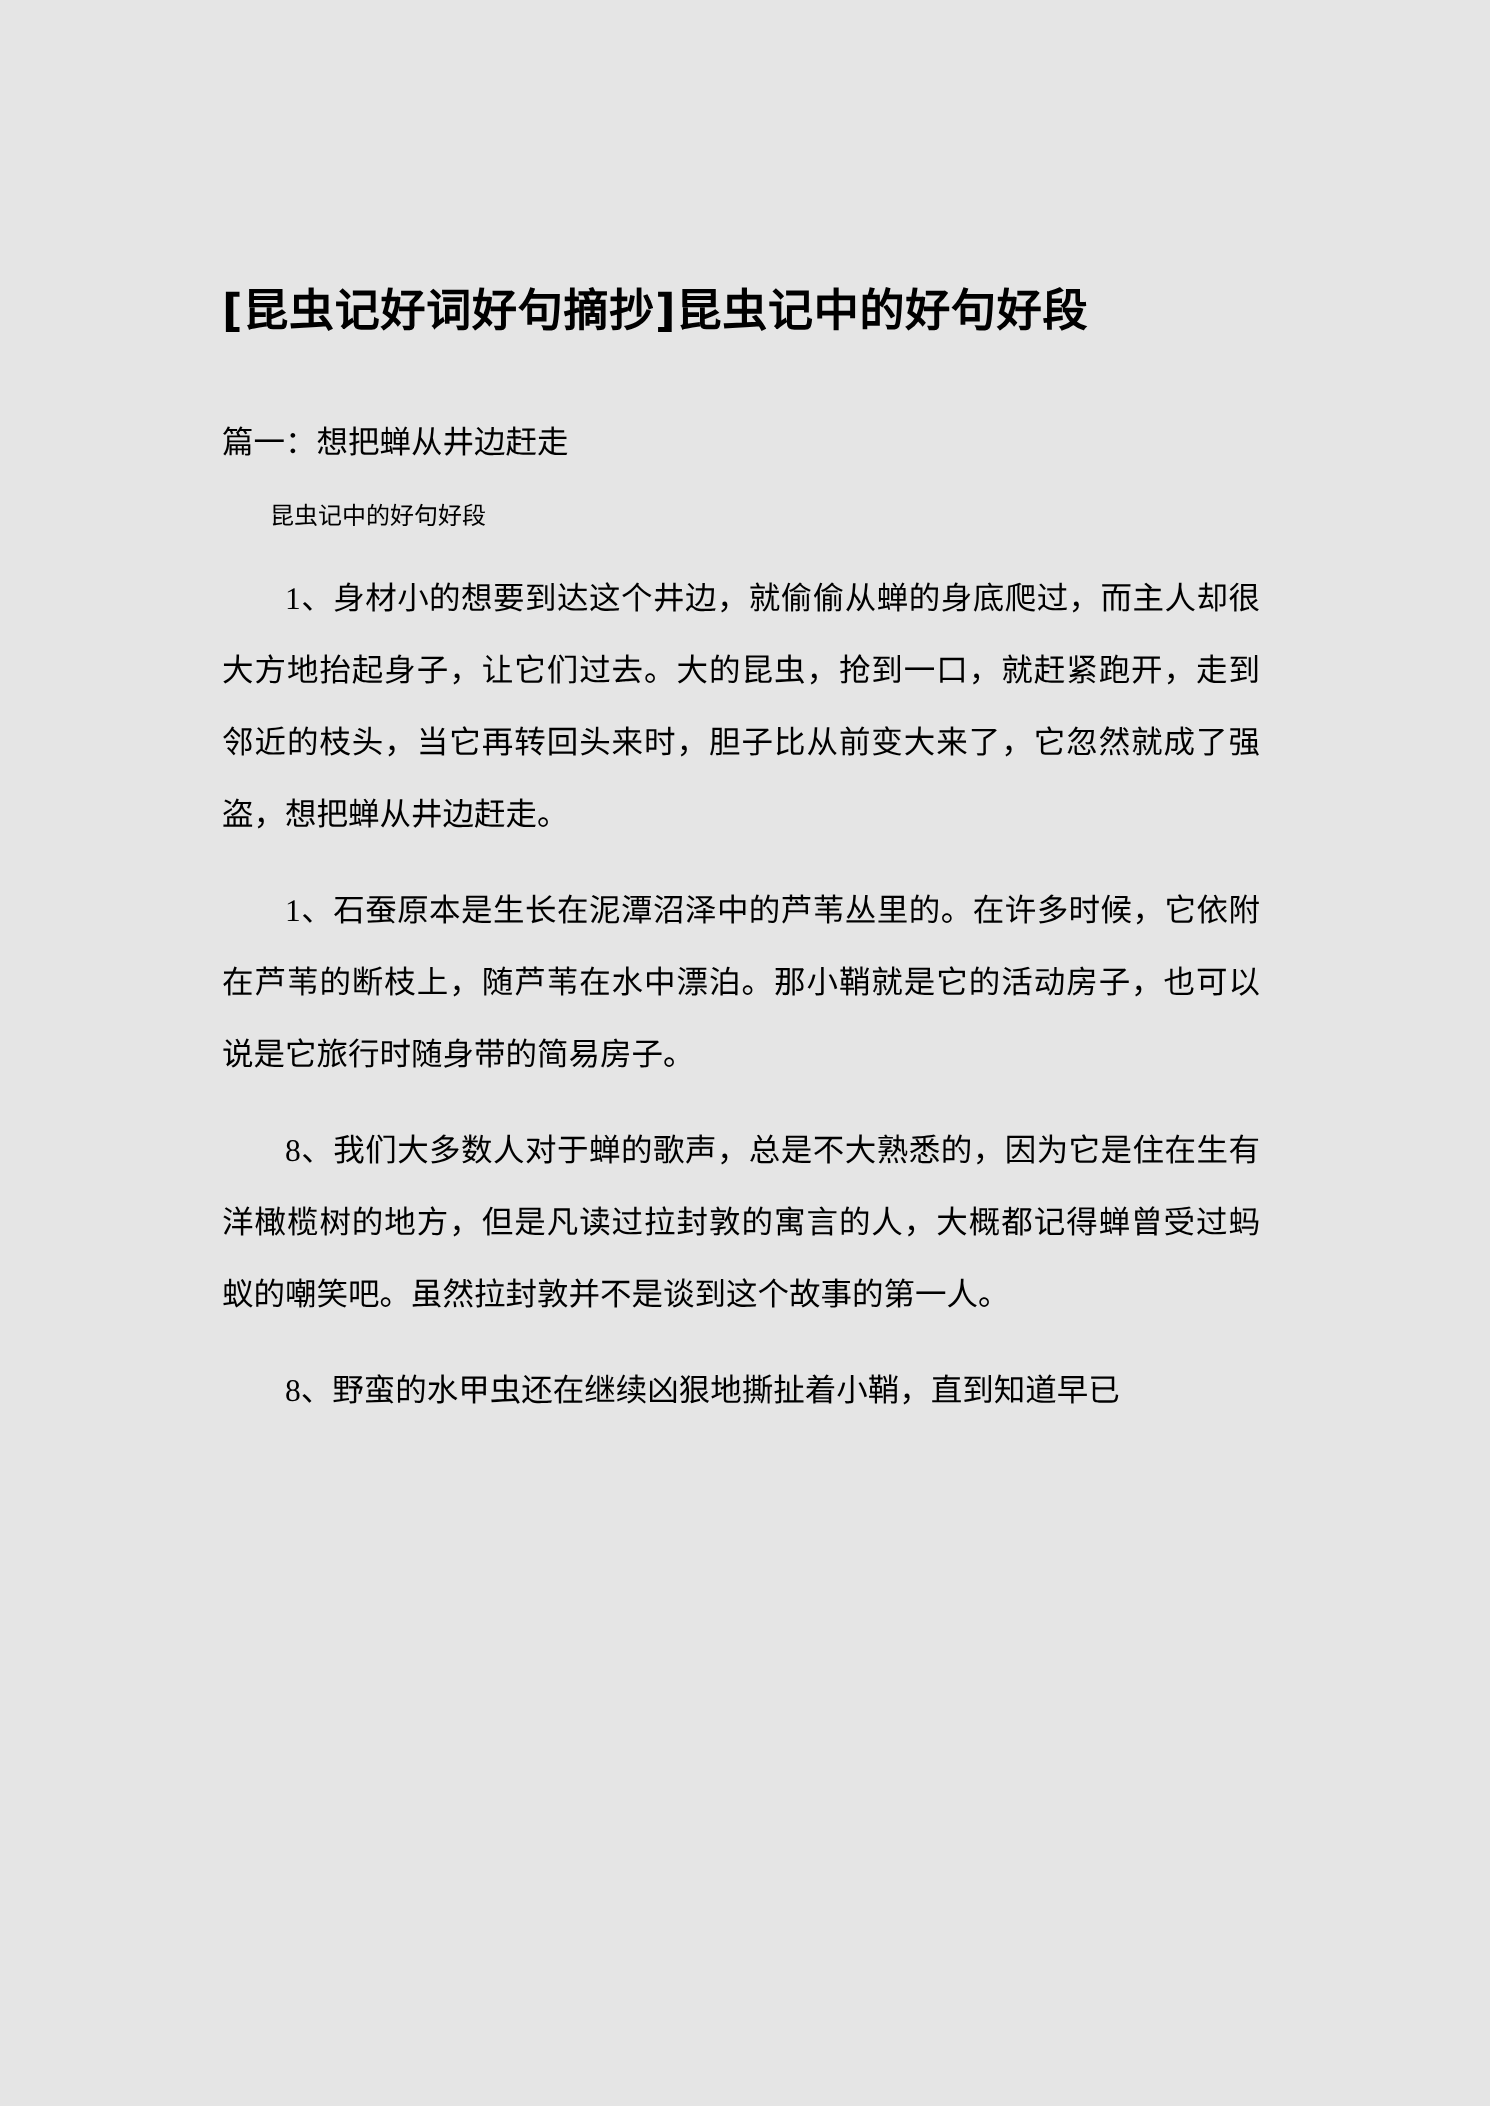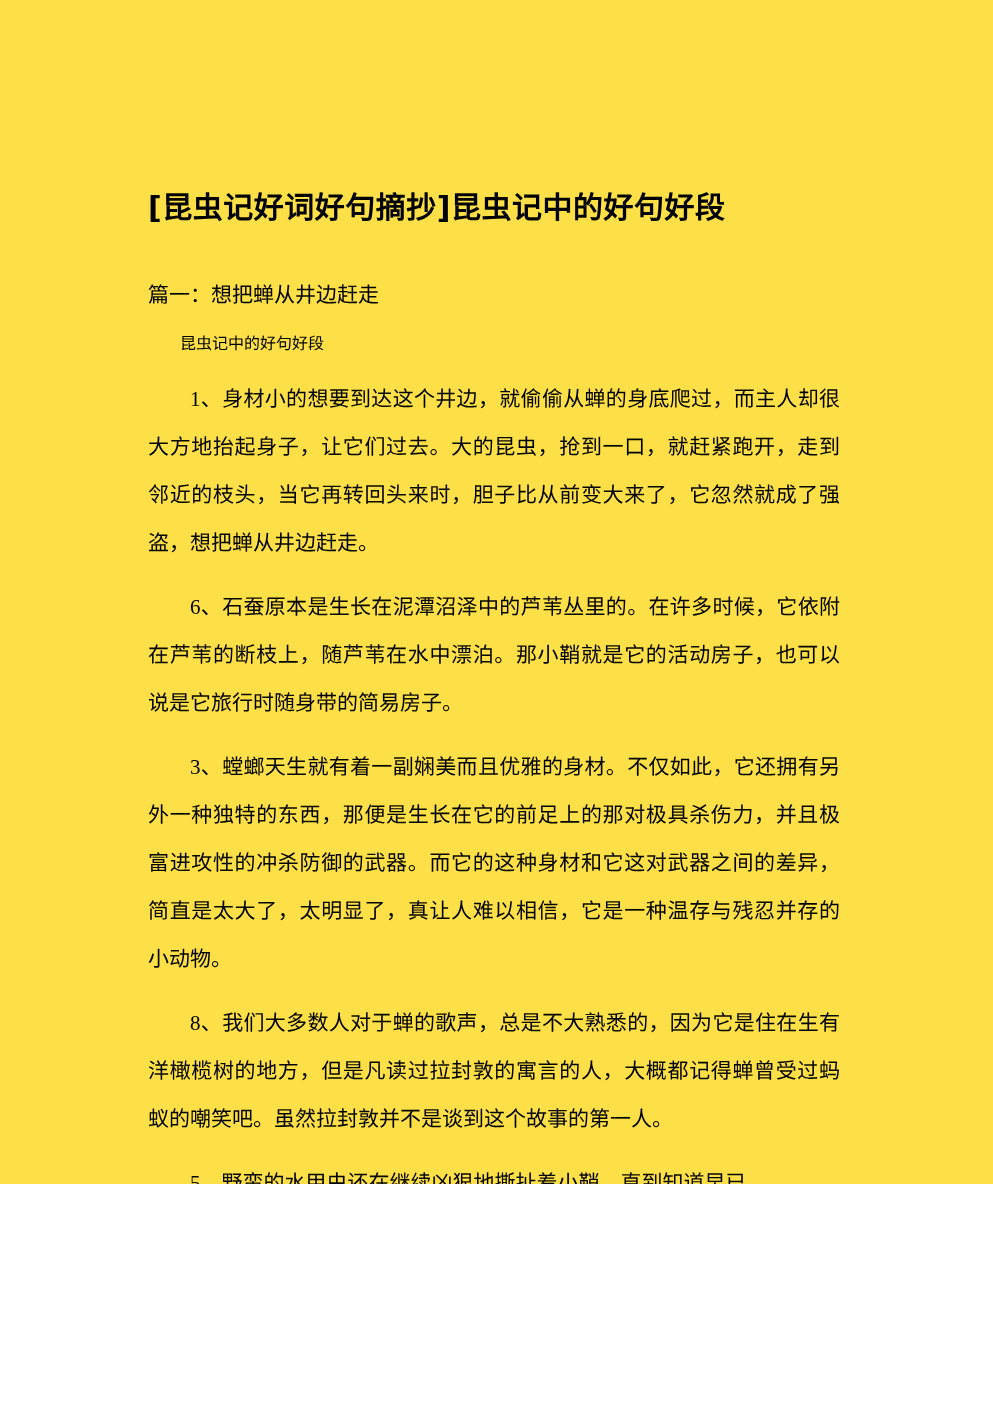--- a/index.html
+++ b/index.html
@@ -11,23 +11,23 @@
 
   body {
     font-family: "DejaVu Serif", "Liberation Serif", serif;
     color: #000000;
     -webkit-font-smoothing: none;
   }
 
   .page {
     position: relative;
     width: 993px;
-    height: 1184px;
+    height: 1404px;
     margin: 0 auto;
-    background: #fde047;
+    background: #e5e5e5;
     overflow: hidden;
     box-sizing: border-box;
   }
 
   
   .doc-body {
     position: absolute;
     left: 148px;
     top: 0;
     width: 692px;
@@ -95,23 +95,22 @@
   <div class="doc-body">
 
     <h1 class="doc-title">[昆虫记好词好句摘抄]昆虫记中的好句好段</h1>
 
     <p class="section-label">篇一：想把蝉从井边赶走</p>
 
     <p class="subtitle">昆虫记中的好句好段</p>
 
     <p class="para">1、身材小的想要到达这个井边，就偷偷从蝉的身底爬过，而主人却很大方地抬起身子，让它们过去。大的昆虫，抢到一口，就赶紧跑开，走到邻近的枝头，当它再转回头来时，胆子比从前变大来了，它忽然就成了强盗，想把蝉从井边赶走。</p>
 
-    <p class="para">6、石蚕原本是生长在泥潭沼泽中的芦苇丛里的。在许多时候，它依附在芦苇的断枝上，随芦苇在水中漂泊。那小鞘就是它的活动房子，也可以说是它旅行时随身带的简易房子。</p>
+    <p class="para">1、石蚕原本是生长在泥潭沼泽中的芦苇丛里的。在许多时候，它依附在芦苇的断枝上，随芦苇在水中漂泊。那小鞘就是它的活动房子，也可以说是它旅行时随身带的简易房子。</p>
 
-    <p class="para">3、螳螂天生就有着一副娴美而且优雅的身材。不仅如此，它还拥有另外一种独特的东西，那便是生长在它的前足上的那对极具杀伤力，并且极富进攻性的冲杀防御的武器。而它的这种身材和它这对武器之间的差异，简直是太大了，太明显了，真让人难以相信，它是一种温存与残忍并存的小动物。</p>
 
     <p class="para">8、我们大多数人对于蝉的歌声，总是不大熟悉的，因为它是住在生有洋橄榄树的地方，但是凡读过拉封敦的寓言的人，大概都记得蝉曾受过蚂蚁的嘲笑吧。虽然拉封敦并不是谈到这个故事的第一人。</p>
 
-    <p class="para para-truncated">5、野蛮的水甲虫还在继续凶狠地撕扯着小鞘，直到知道早已</p>
+    <p class="para para-truncated">8、野蛮的水甲虫还在继续凶狠地撕扯着小鞘，直到知道早已</p>
 
   </div>
 
 </div>
 
 </body></html>

